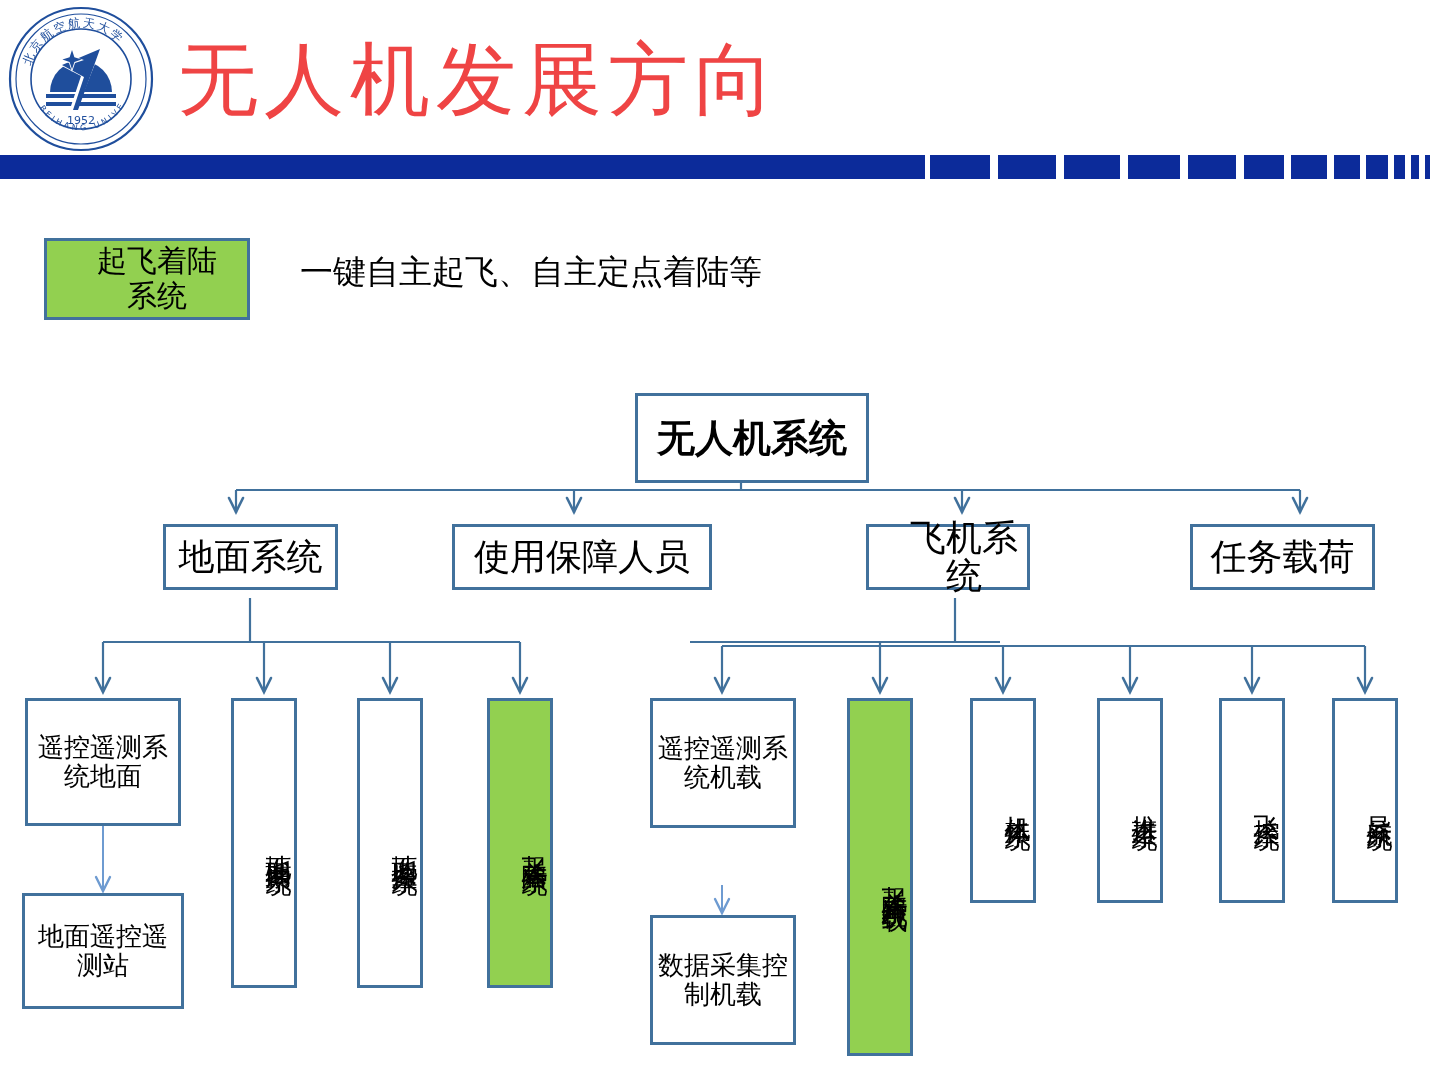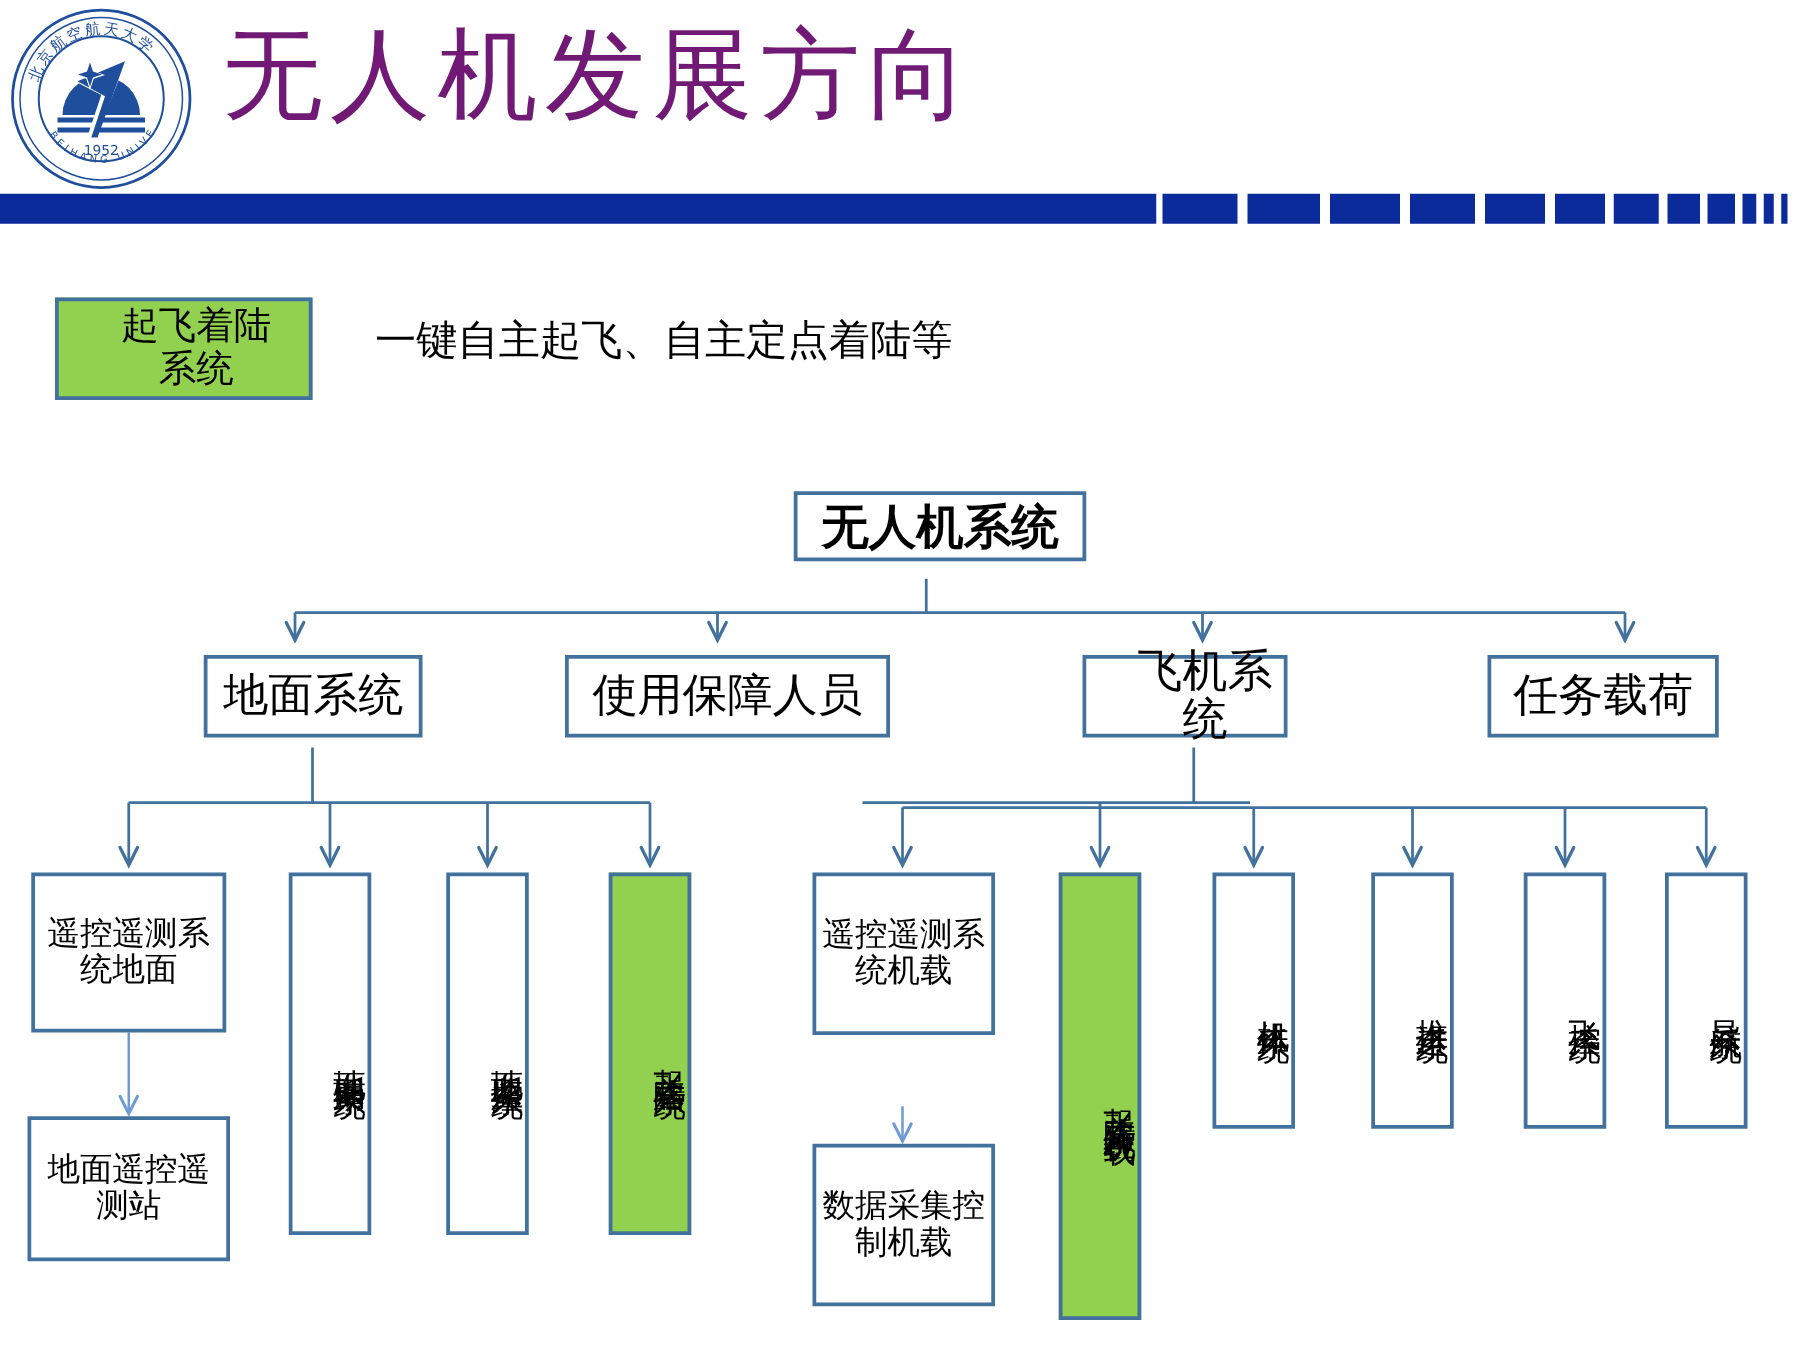--- a/index.html
+++ b/index.html
@@ -9,23 +9,23 @@
     font-family:"DejaVu Sans","Liberation Sans",sans-serif;
     overflow:hidden;
     position:relative;
   }
   #slide{position:absolute;left:0;top:0;width:1440px;height:1080px;}
 
   
   .logo-wrap{position:absolute;left:6px;top:4px;width:150px;height:150px;}
   .logo-wrap svg{display:block;}
   .slide-title{
-    position:absolute;left:178px;top:20px;
+    position:absolute;left:178px;top:40px;
     font-size:80px;line-height:1.0;
-    color:#701a75;
+    color:#ef4444;
     letter-spacing:6px;
     white-space:nowrap;
     font-weight:400;
   }
   .bar-solid{position:absolute;left:0;top:155px;width:925px;height:24px;background:#0c2b9a;}
   .dash-row{position:absolute;left:930px;top:155px;height:24px;width:460px;}
   .dash{position:absolute;top:0;height:24px;background:#0c2b9a;}
 
   
   .legend-box{
@@ -163,21 +163,21 @@
     <g stroke="#6E9BD1" stroke-width="2" fill="none">
       <path d="M103 825 L103 890"></path>
       <path d="M722 885 L722 912"></path>
     </g>
     <g stroke="#6E9BD1" stroke-width="2.4" fill="none" stroke-linecap="round">
       <path d="M96 877 L103 891 L110 877"></path>
       <path d="M715 899 L722 913 L729 899"></path>
     </g>
   </svg>
 
-  <div class="node root" style="left:635px;top:393px;width:234px;height:56px;">
+  <div class="node root" style="left:635px;top:393px;width:234px;height:90px;">
     <span class="txt overflowtxt">无人机系统</span>
   </div>
 
   <div class="node lvl2" style="left:163px;top:524px;width:175px;height:66px;">
     <span class="txt">地面系统</span>
   </div>
   <div class="node lvl2" style="left:452px;top:524px;width:260px;height:66px;">
     <span class="txt">使用保障人员</span>
   </div>
   <div class="node lvl2" style="left:866px;top:524px;width:164px;height:66px;padding-left:32px;">

